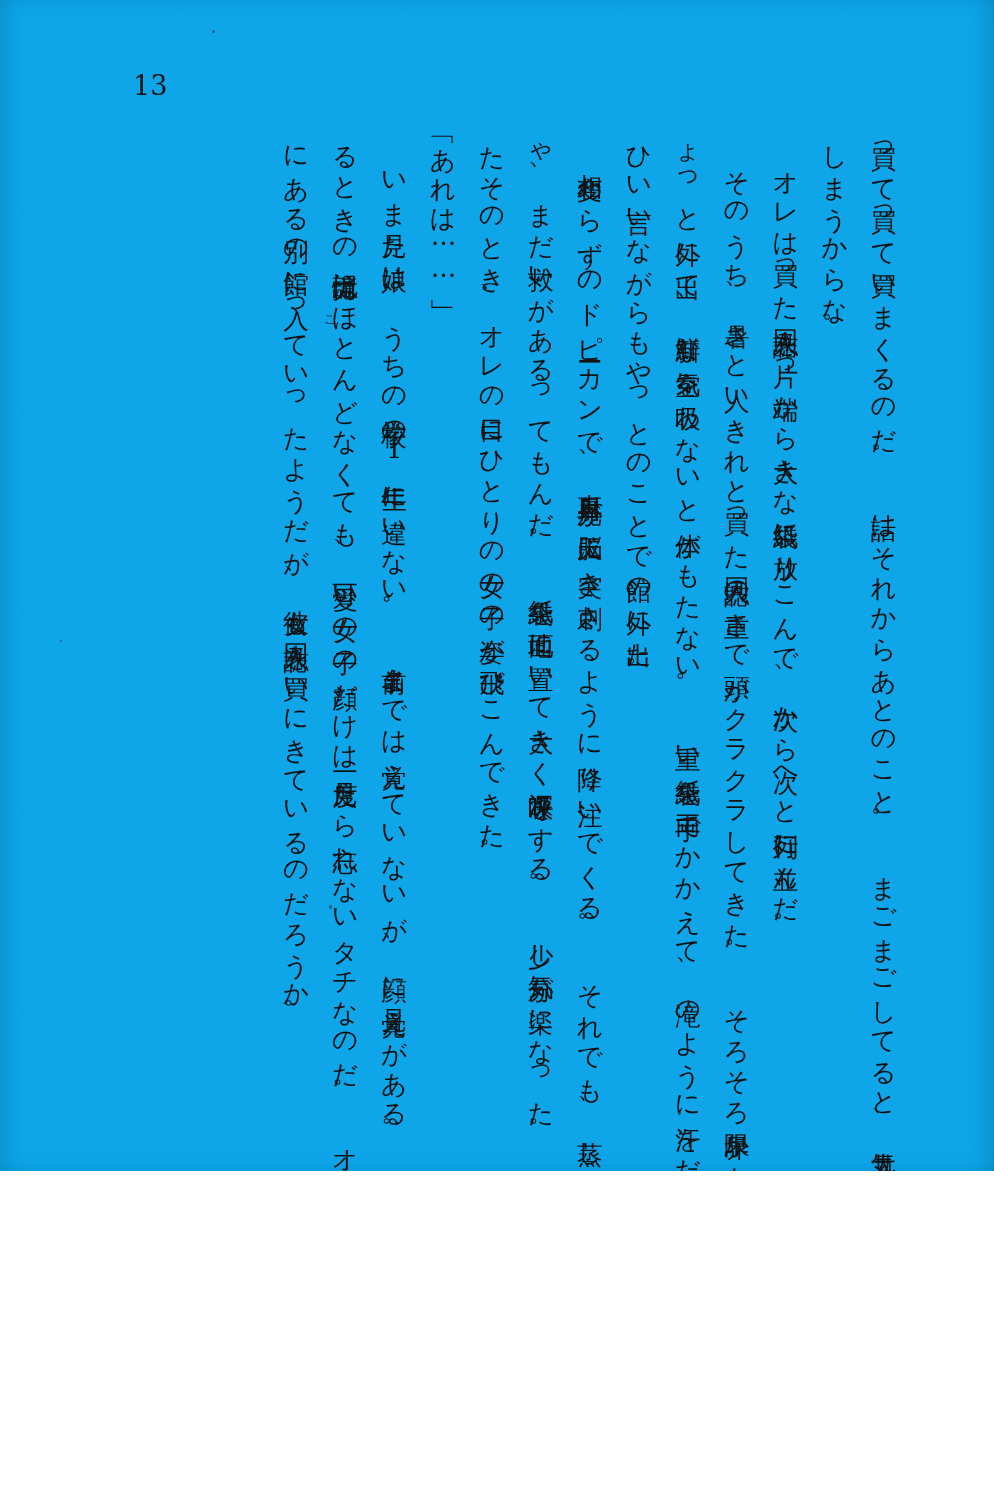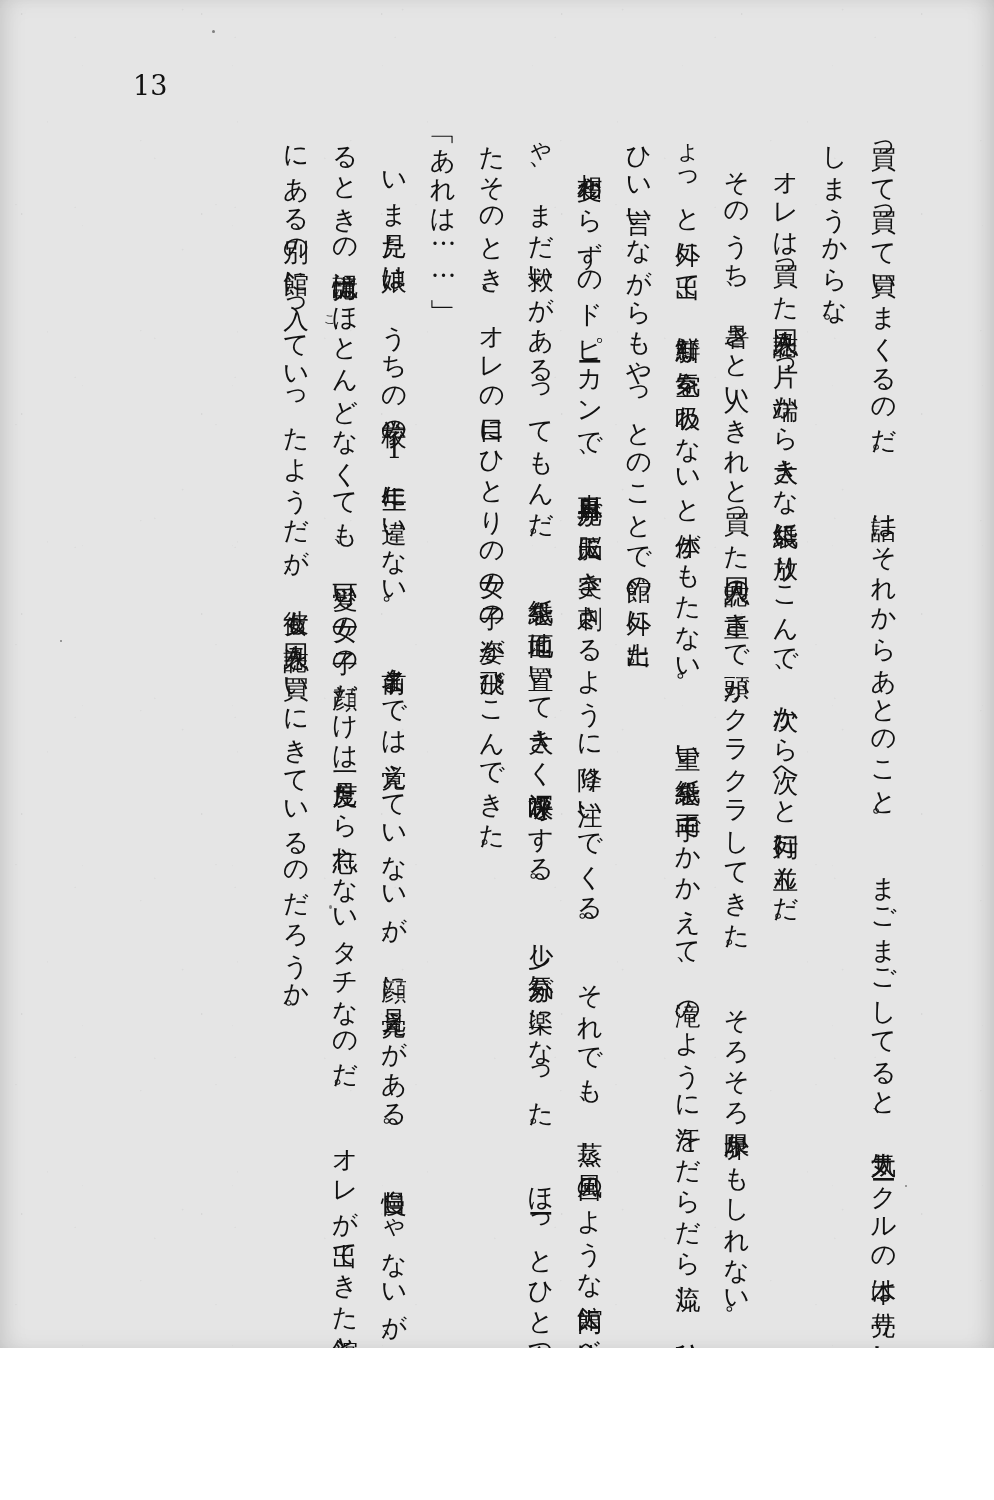--- a/index.html
+++ b/index.html
@@ -3,22 +3,22 @@
 <meta charset="utf-8">
 <style>
   html, body {
     margin: 0;
     padding: 0;
     background: #ffffff;
   }
   .page {
     position: relative;
     width: 994px;
-    height: 1348px;
-    background: #e5e5e5;
+    height: 1171px;
+    background: #0ea5e9;
     overflow: hidden;
     font-family: "DejaVu Serif", "Liberation Serif", serif;
   }
   
   .grain {
     position: absolute;
     inset: 0;
     pointer-events: none;
     opacity: 0.5;
     background-image:

